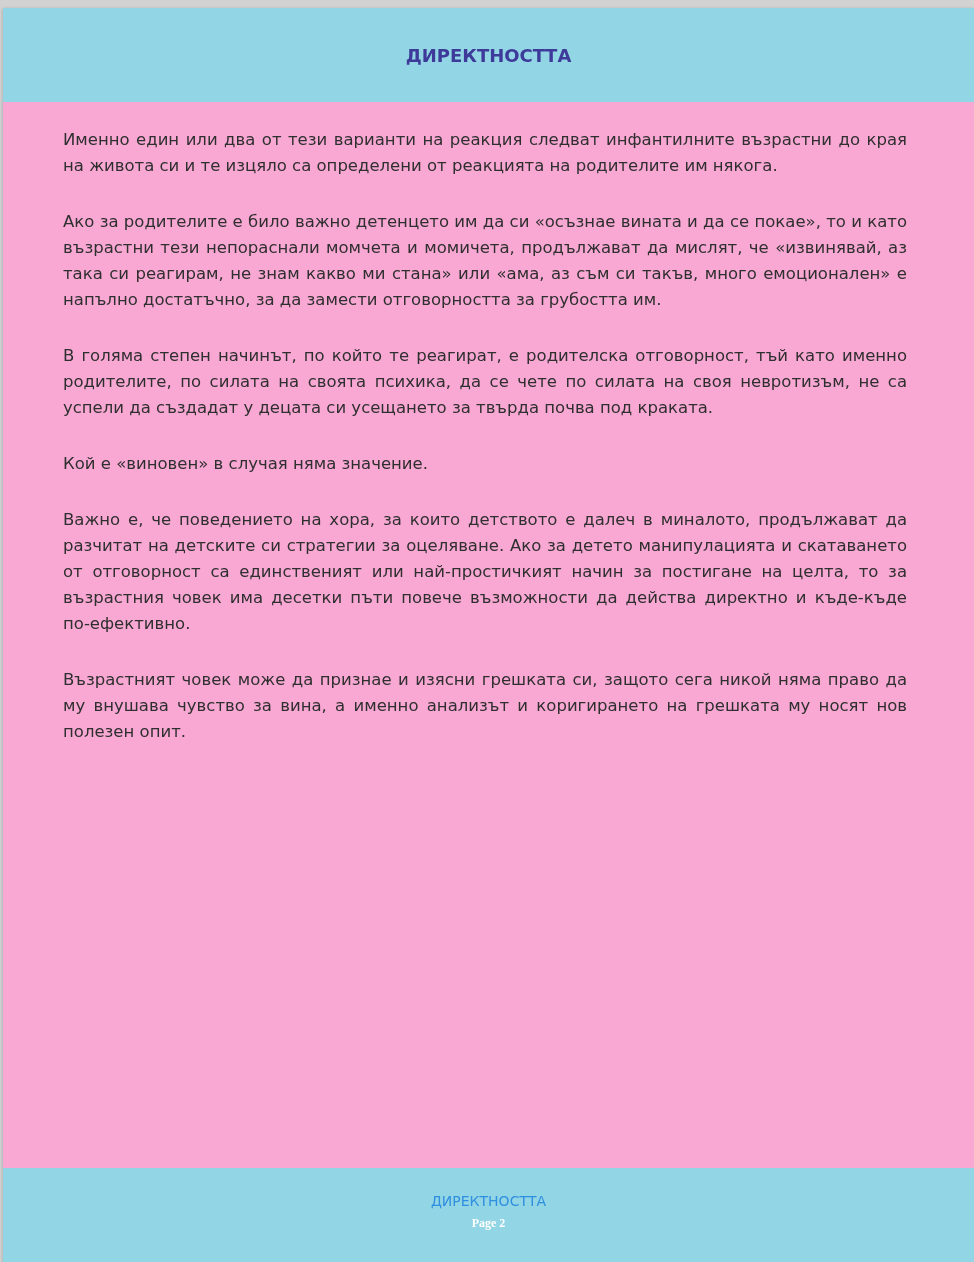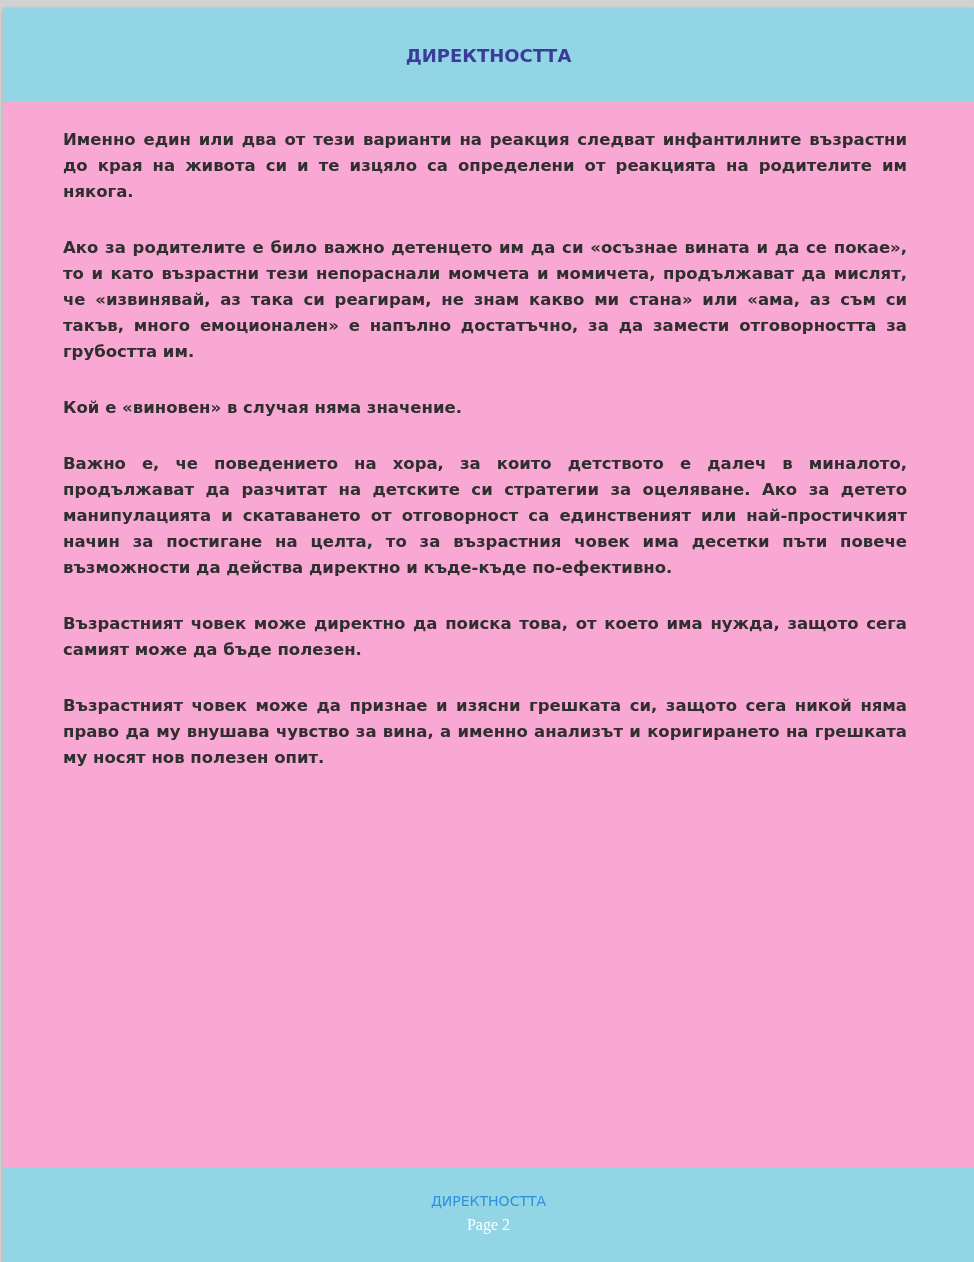--- a/index.html
+++ b/index.html
@@ -47,21 +47,20 @@
     top: 119px;
     width: 853px;
     font-family: "DejaVu Sans", sans-serif;
     font-size: 16.5px;
     line-height: 26px;
     color: #2f2f2f;
   }
   .content p {
     margin: 0 9px 30px 0;
     text-align: justify;
-    font-weight: bold;
   }
   .footer {
     position: absolute;
     left: 0;
     top: 1160px;
     width: 100%;
     height: 98px;
     background: #92d5e4;
     text-align: center;
   }
@@ -73,38 +72,39 @@
     font-family: "DejaVu Sans", sans-serif;
     font-size: 14px;
     color: #2f8fe0;
   }
   .footer-page {
     position: absolute;
     left: 0;
     right: 0;
     top: 48px;
     font-family: "Liberation Serif", serif;
-    font-size: 16px;
+    font-size: 12px;
     color: #ffffff;
+    font-weight: bold;
   }
 </style>
 </head>
 <body>
 
 <div class="page">
   <div class="header">
     <span class="header-title">ДИРЕКТНОСТТА</span>
   </div>
 
   <div class="content">
     <p>Именно един или два от тези варианти на реакция следват инфантилните възрастни до края на живота си и те изцяло са определени от реакцията на родителите им някога.</p>
     <p>Ако за родителите е било важно детенцето им да си «осъзнае вината и да се покае», то и като възрастни тези непораснали момчета и момичета, продължават да мислят, че «извинявай, аз така си реагирам, не знам какво ми стана» или «ама, аз съм си такъв, много емоционален» е напълно достатъчно, за да замести отговорността за грубостта им.</p>
+    <p>В голяма степен начинът, по който те реагират, е родителска отговорност, тъй като именно родителите, по силата на своята психика, да се чете по силата на своя невротизъм, не са успели да създадат у децата си усещането за твърда почва под краката.</p>
     <p>Кой е «виновен» в случая няма значение.</p>
     <p>Важно е, че поведението на хора, за които детството е далеч в миналото, продължават да разчитат на детските си стратегии за оцеляване. Ако за детето манипулацията и скатаването от отговорност са единственият или най-простичкият начин за постигане на целта, то за възрастния човек има десетки пъти повече възможности да действа директно и къде-къде по-ефективно.</p>
-    <p>Възрастният човек може директно да поиска това, от което има нужда, защото сега самият може да бъде полезен.</p>
     <p>Възрастният човек може да признае и изясни грешката си, защото сега никой няма право да му внушава чувство за вина, а именно анализът и коригирането на грешката му носят нов полезен опит.</p>
   </div>
 
   <div class="footer">
     <div class="footer-title">ДИРЕКТНОСТТА</div>
     <div class="footer-page">Page 2</div>
   </div>
 </div>
 
 </body></html>

